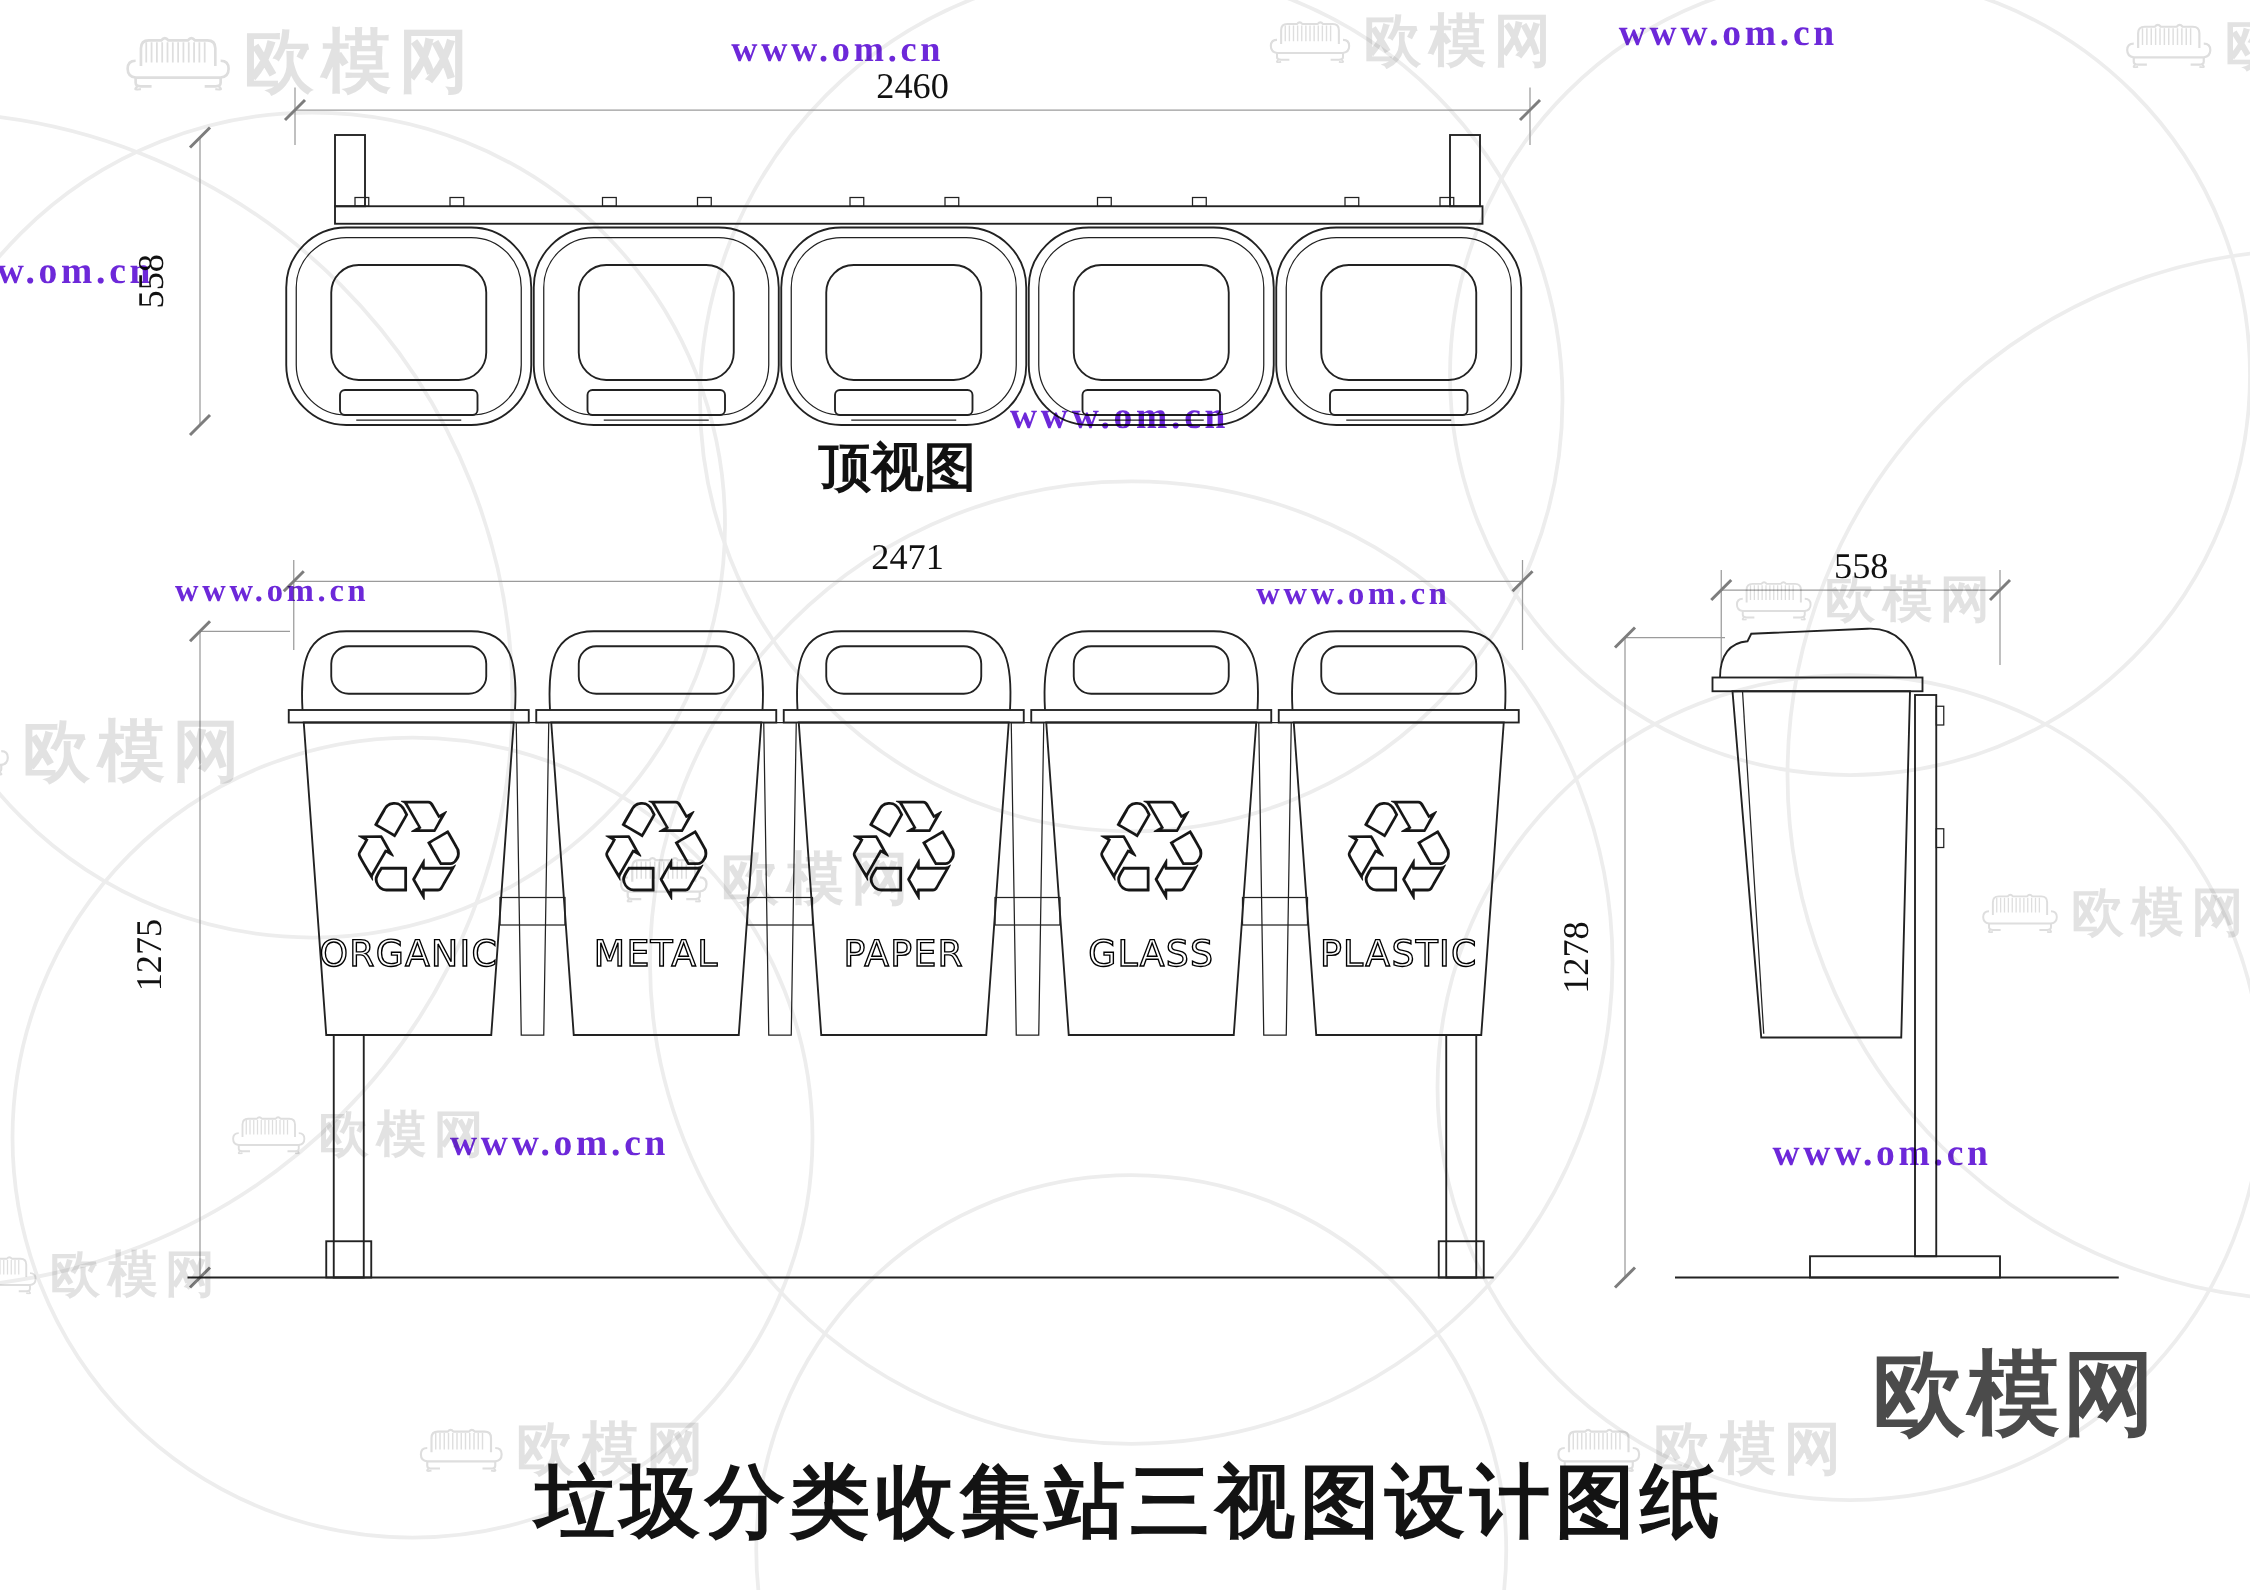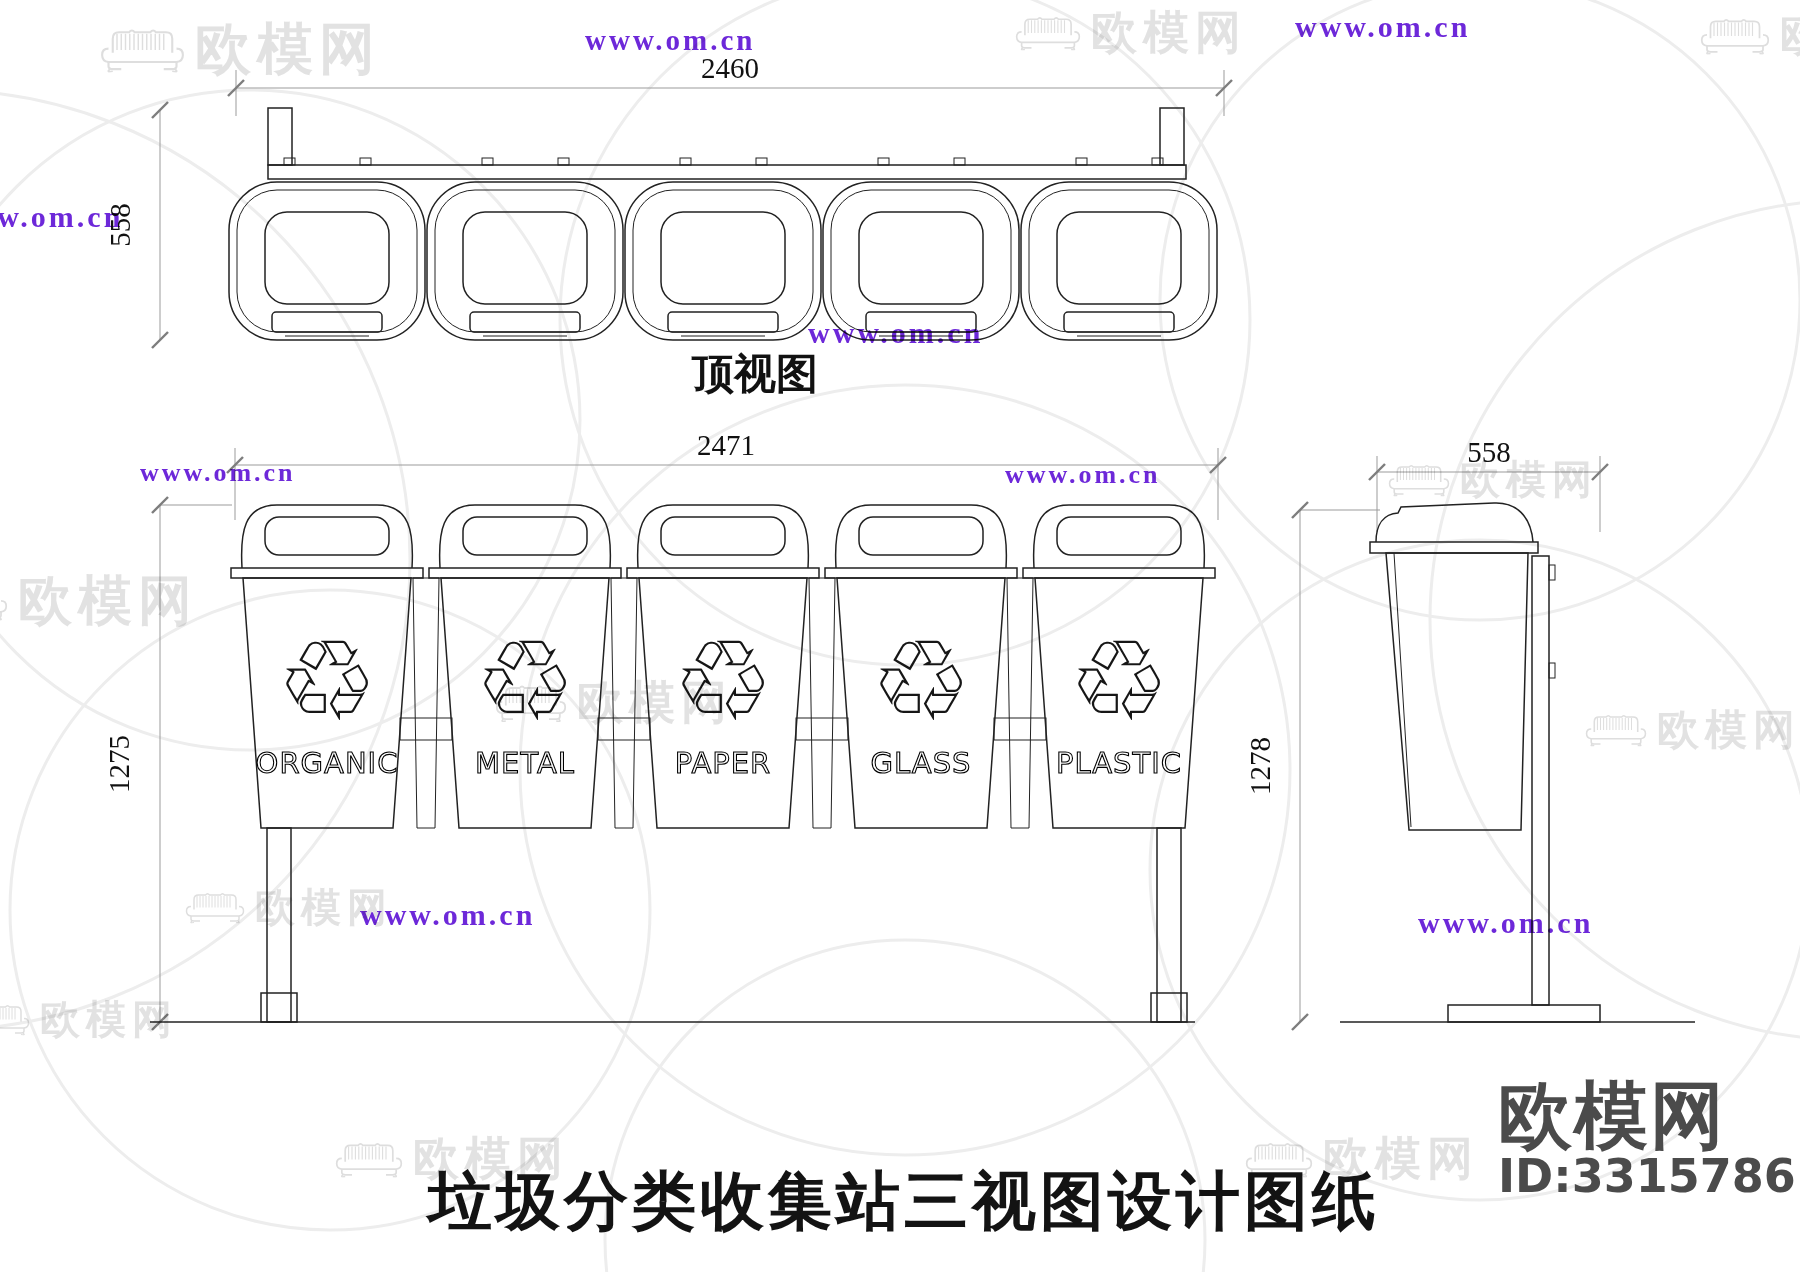--- a/index.html
+++ b/index.html
@@ -208,27 +208,26 @@
 
     <g>
       <rect x="292" y="136" width="17" height="449" class="ln"></rect>
       <rect x="309" y="145" width="6" height="15" class="ln thin"></rect>
       <rect x="309" y="243" width="6" height="15" class="ln thin"></rect>
       <rect x="208" y="585" width="152" height="17" class="ln"></rect>
       <line x1="100" y1="602" x2="455" y2="602" class="ln" stroke-width="2"></line>
     </g>
   </svg>
 
-  <div class="view-label" style="left:645px;top:346px;font-size:42px">顶视图</div>
+  <div class="view-label" style="left:608px;top:346px;font-size:42px">顶视图</div>
 
   <div class="drawing-title">垃圾分类收集站三视图设计图纸</div>
 
   <div class="brand">
     <div class="brand-name">欧模网</div>
-    <div class="brand-id">ID:3315786</div>
   </div>
 
   <div class="wm" style="left:100px;top:12px">
     <svg class="sofa" width="85" height="46" viewBox="0 0 120 64">
         <use href="#sofa-sym"></use>
       </svg>
     <span class="wm-cn" style="font-size:56px">欧模网</span>
   </div>
   <div class="wm" style="left:585px;top:24px">
     <span class="wm-url" style="font-size:29px">www.om.cn</span>

